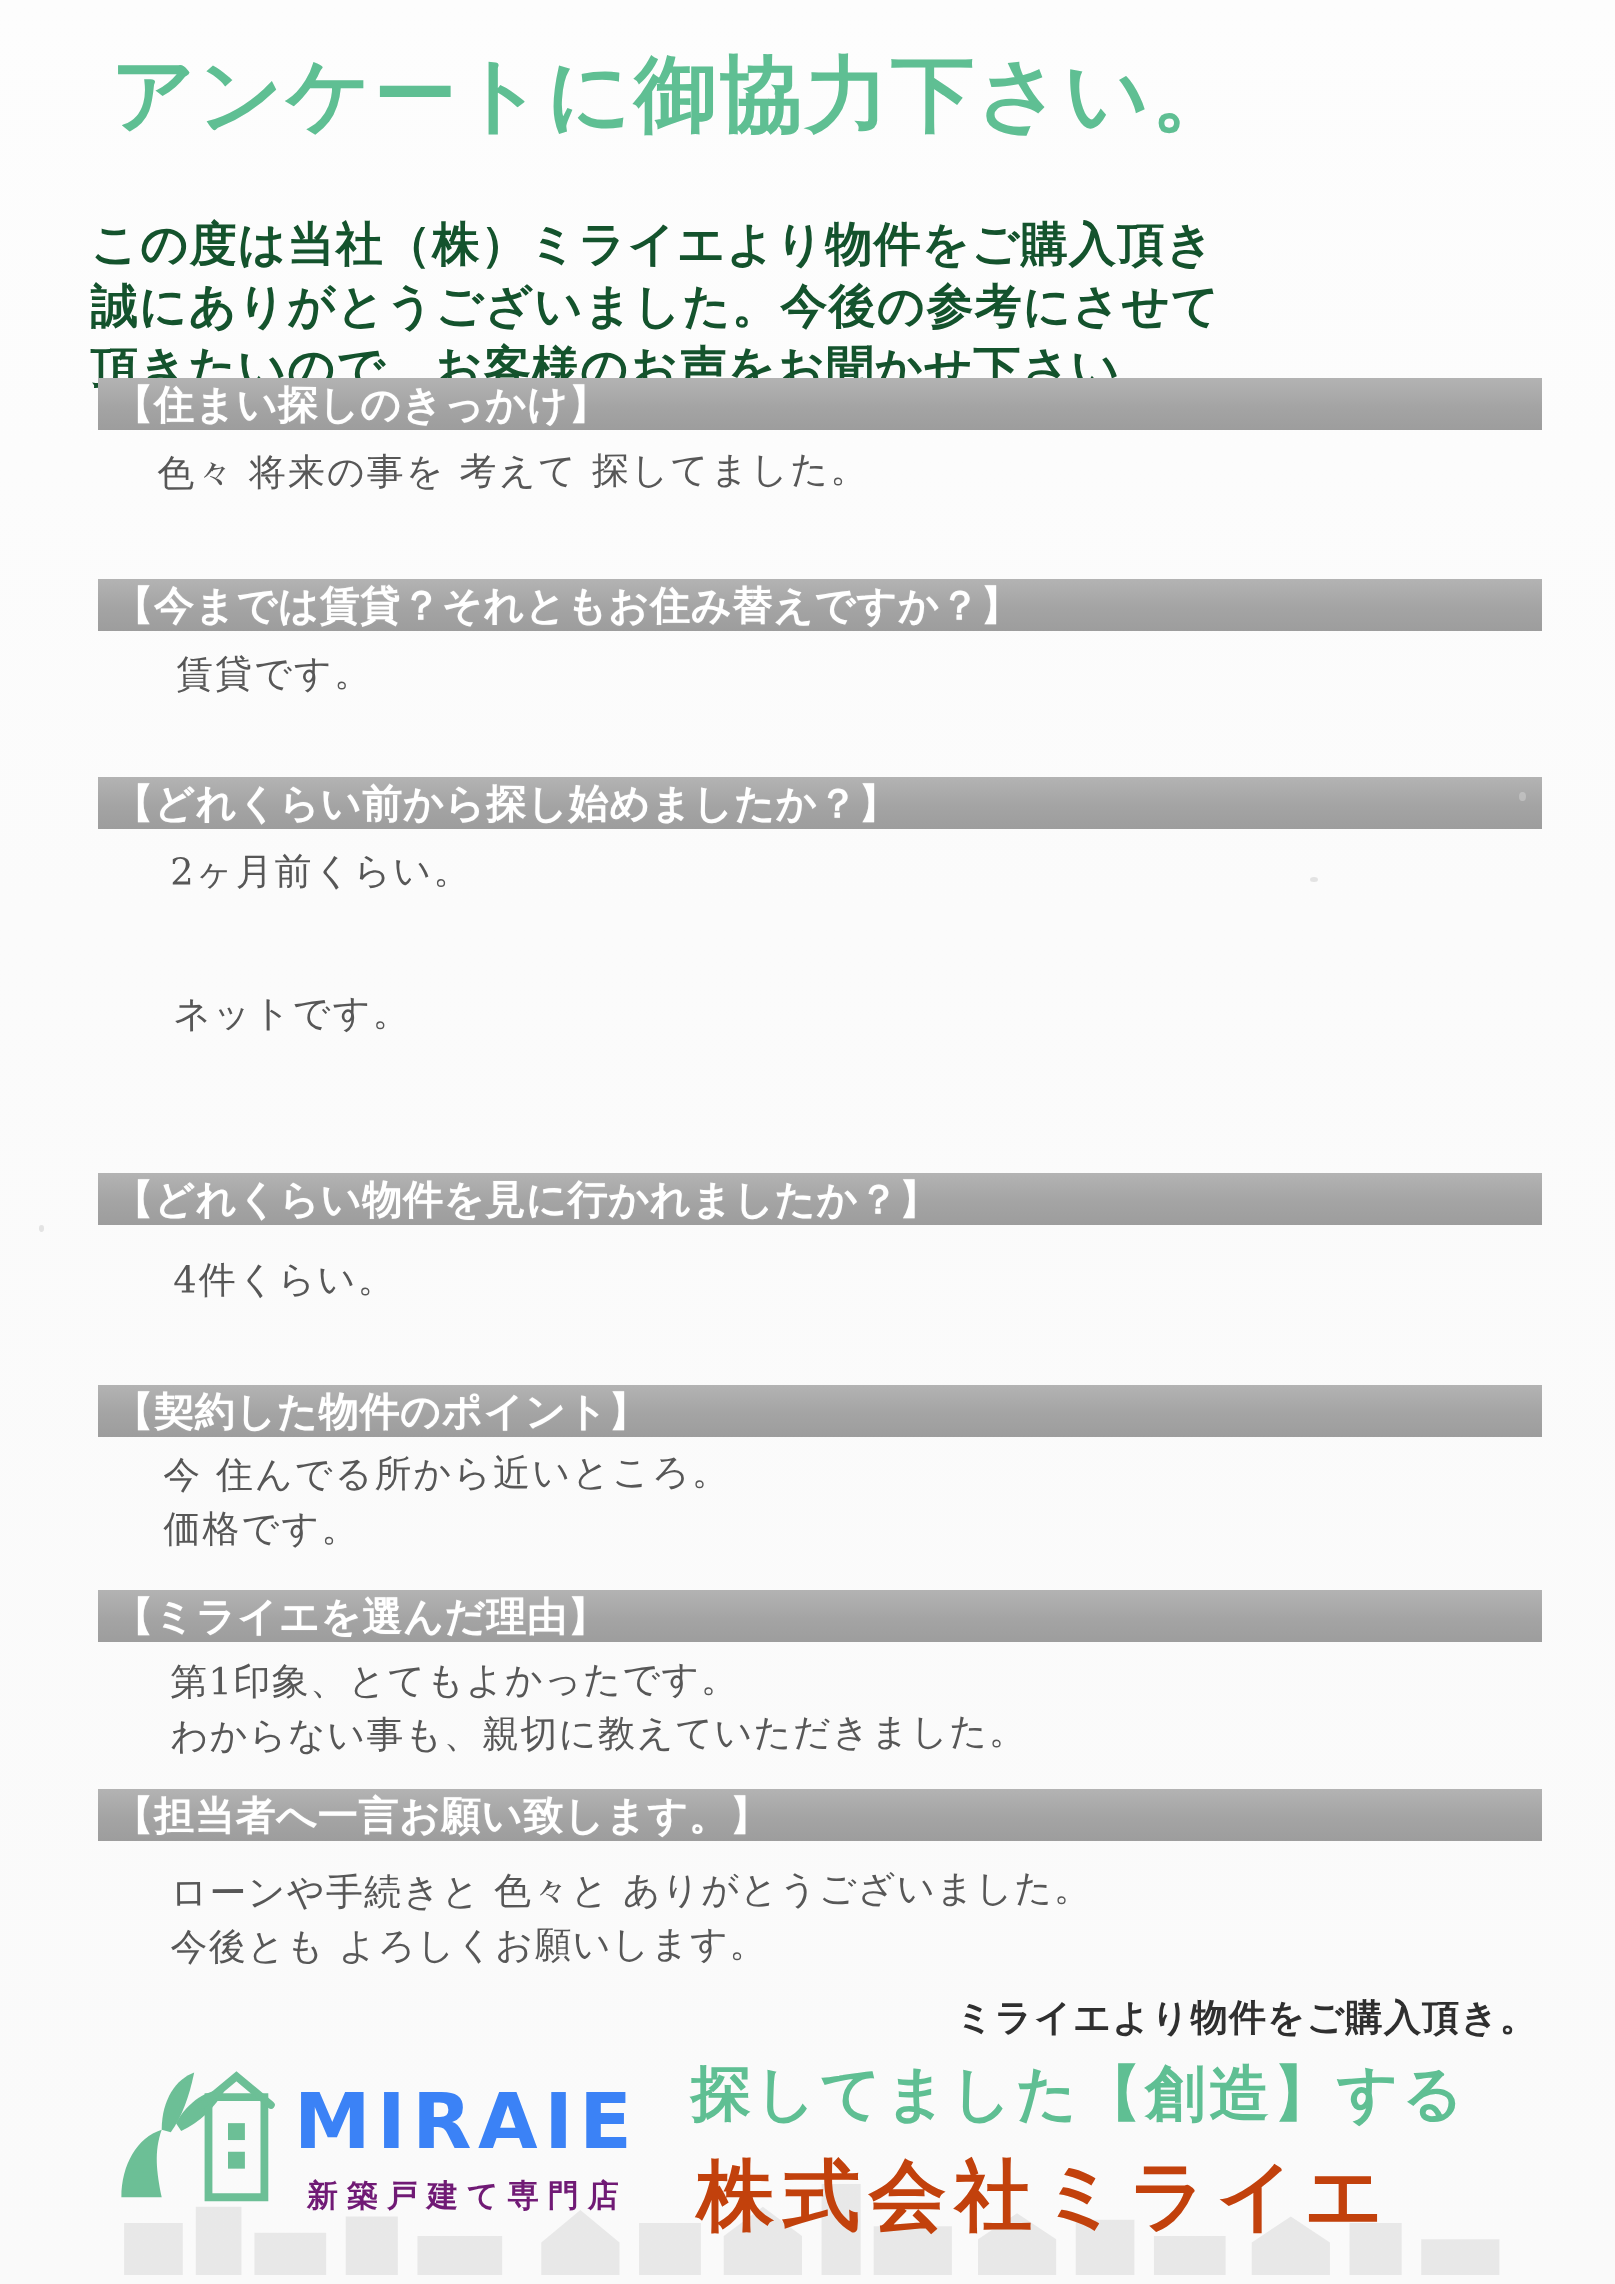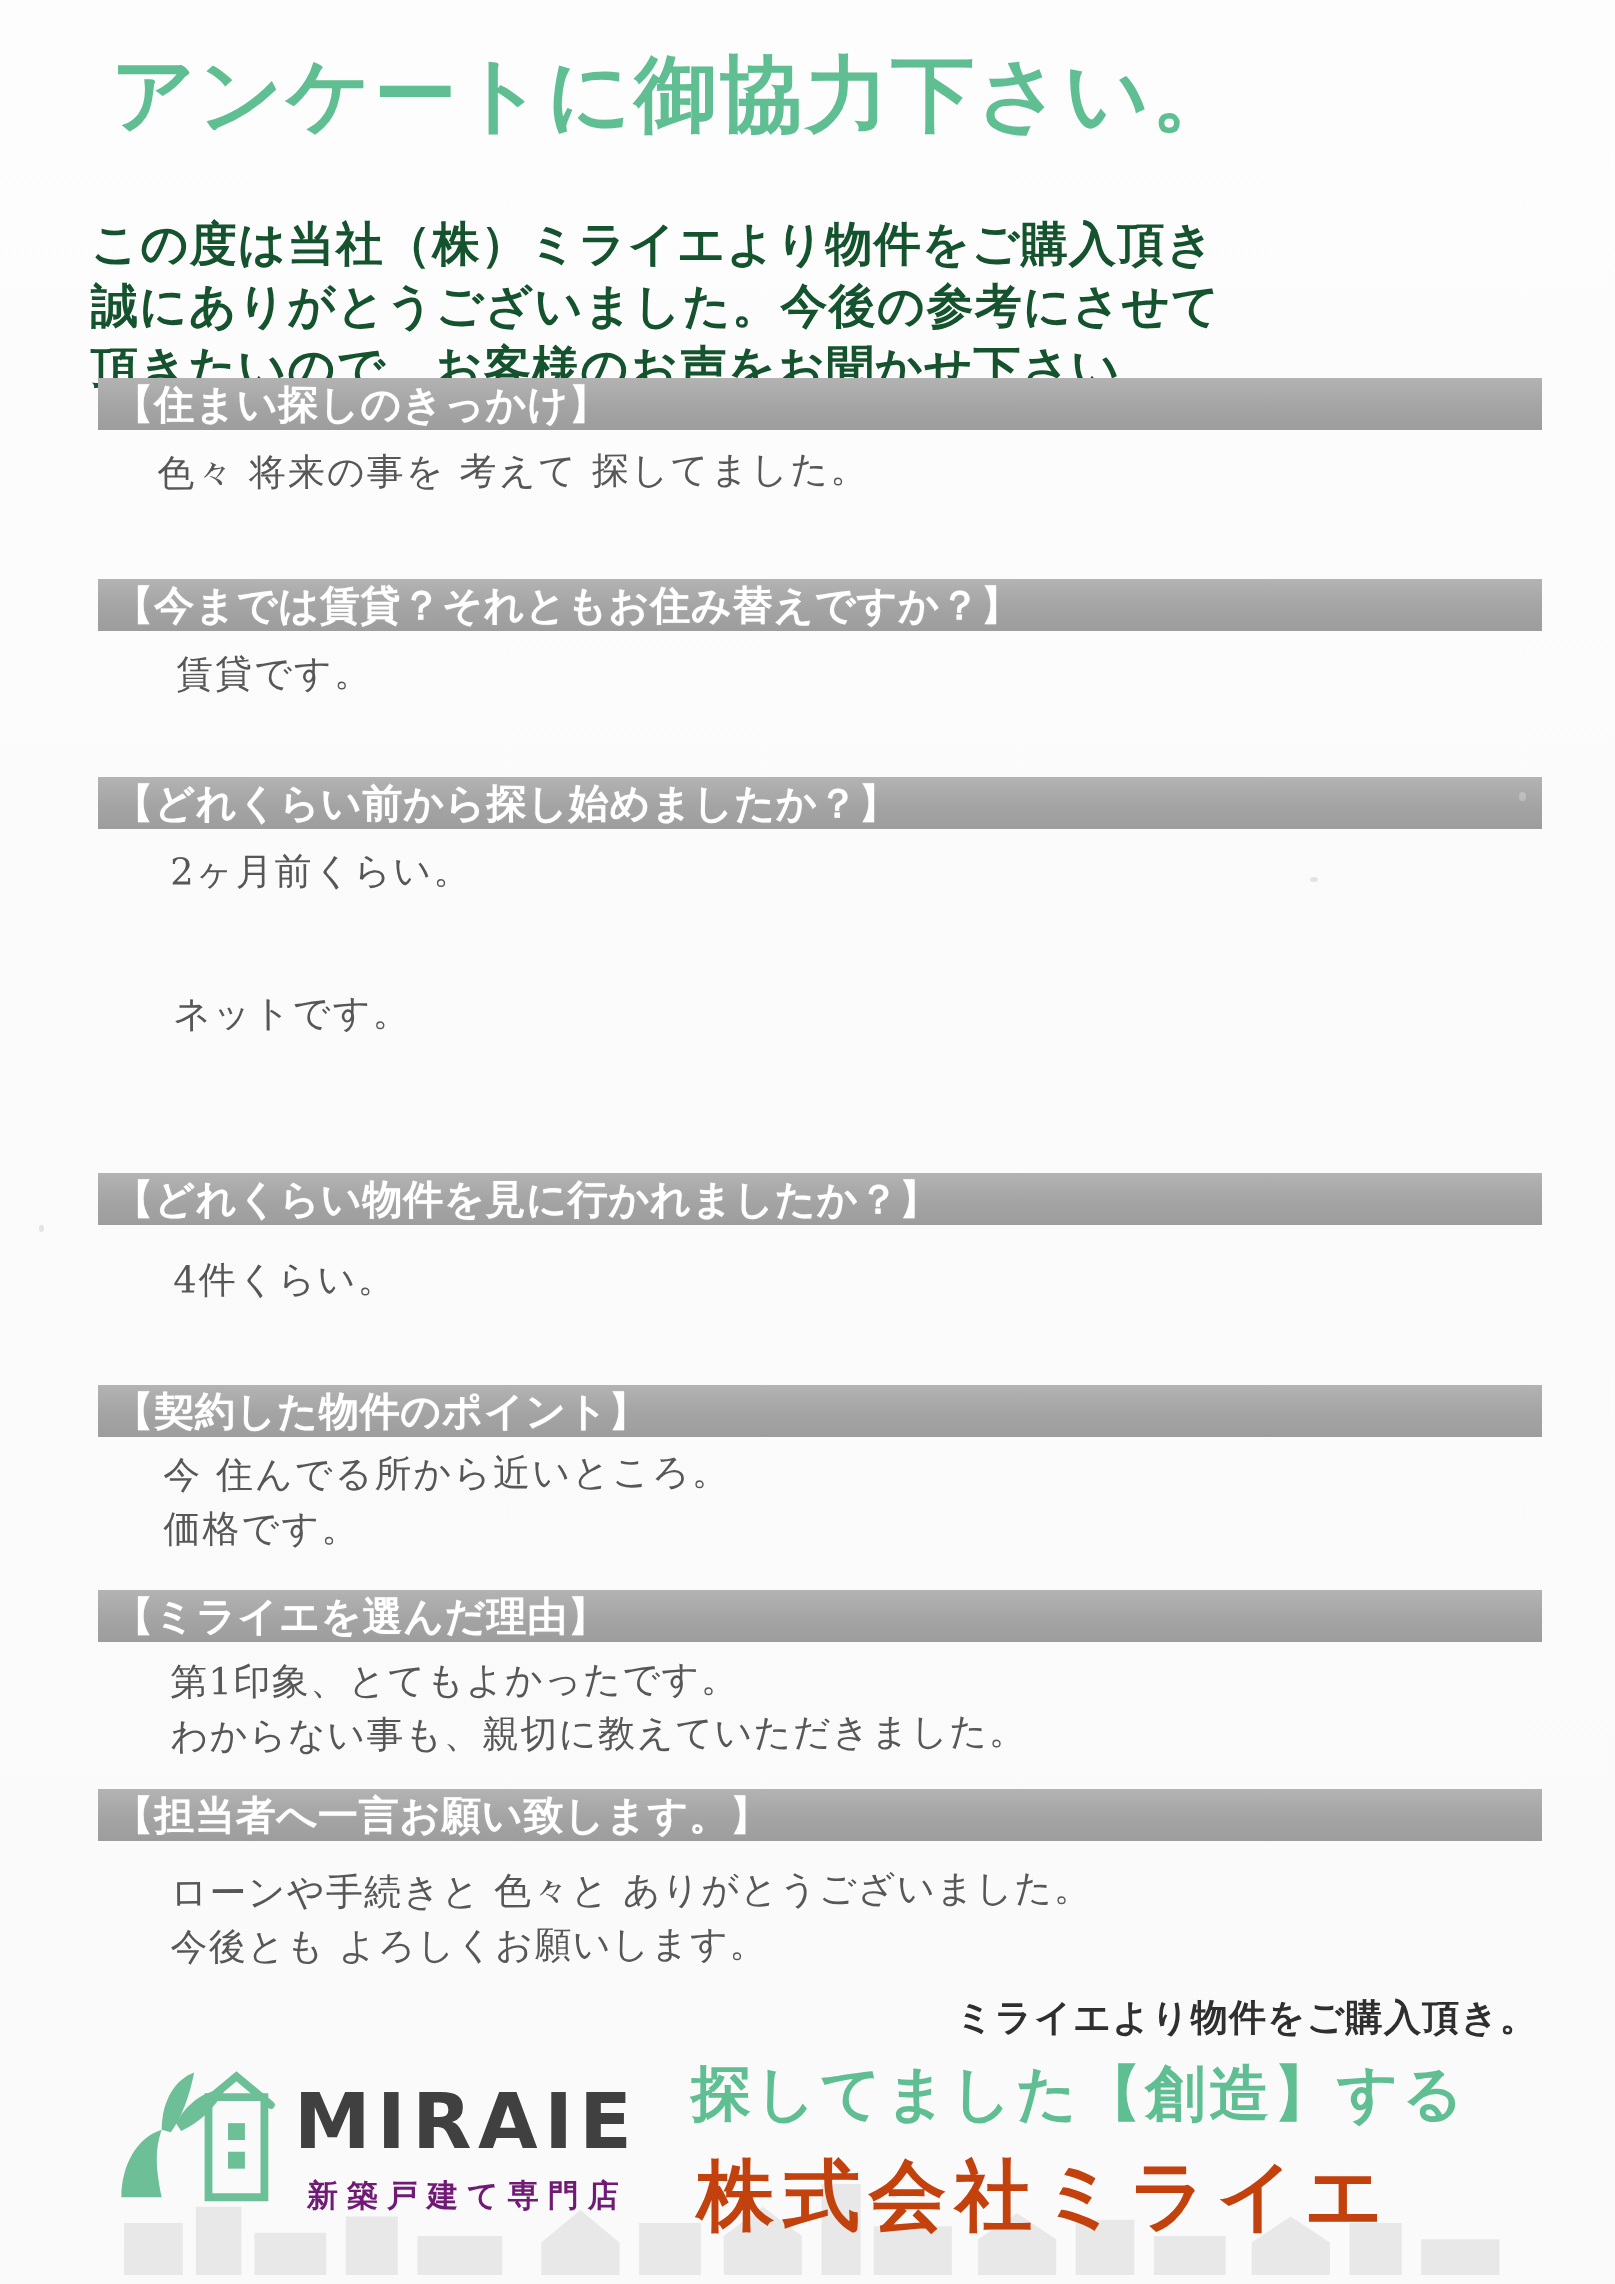--- a/index.html
+++ b/index.html
@@ -140,21 +140,21 @@
     width: 169px;
     height: 137px;
   }
   .logo-text {
     position: absolute;
     left: 183px;
     top: 17px;
     font-size: 77px;
     font-weight: 700;
     letter-spacing: 6.5px;
-    color: #404040;
+    color: #3b82f6;
     white-space: nowrap;
   }
   .logo-sub {
     position: absolute;
     left: 196px;
     top: 115px;
     font-size: 31px;
     letter-spacing: 9px;
     color: #701a75;
     font-weight: 700;

